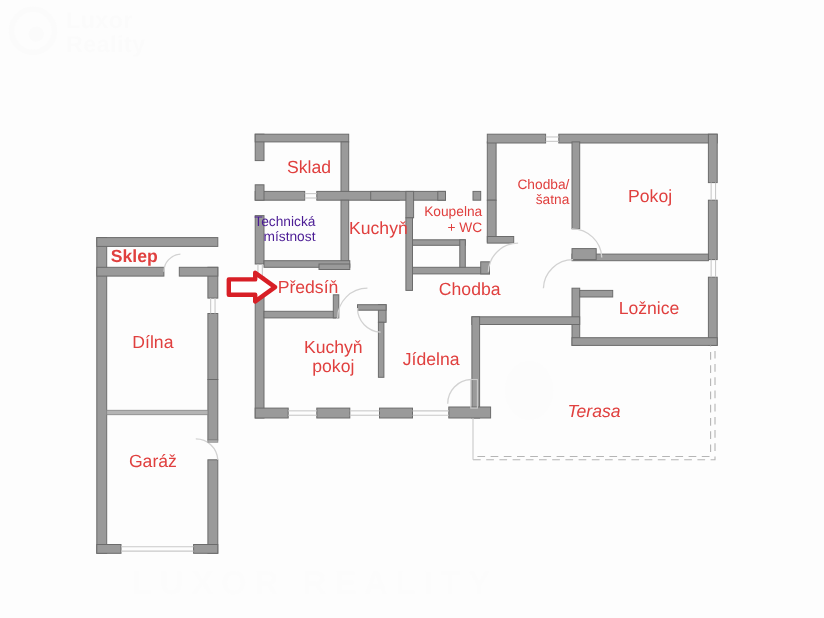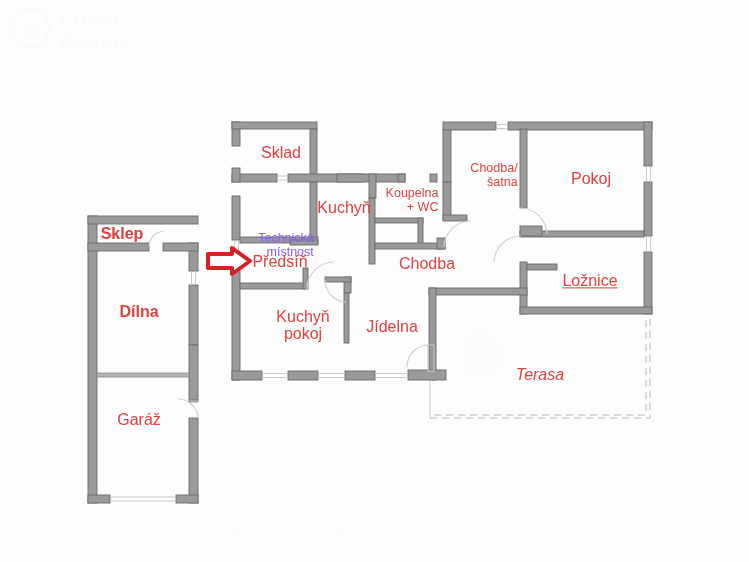--- a/index.html
+++ b/index.html
@@ -234,33 +234,33 @@
       <ellipse cx="481" cy="355" rx="22" ry="27" fill="#fcfcfc"></ellipse>
     </g>
 
     <g>
       <path d="M 208 254 L 232 254 L 232 248 L 250 261 L 232 274 L 232 268 L 208 268 Z" fill="#ffffff" stroke="#d81f26" stroke-width="4" stroke-linejoin="round"></path>
     </g>
   </svg>
 
   <div id="room-labels">
       <div class="room-label lbl-md" style="left: 122px; top: 234px; color: rgb(224, 64, 63); font-weight: bold;">Sklep</div>
-      <div class="room-label lbl-lg" style="left: 139px; top: 312px; color: rgb(224, 64, 63); font-weight: bold;">Dílna</div>
+      <div class="room-label lbl-lg" style="left: 139px; top: 312px; color: rgb(224, 64, 63);">Dílna</div>
       <div class="room-label lbl-lg" style="left: 139px; top: 420px; color: rgb(224, 64, 63);">Garáž</div>
       <div class="room-label lbl-lg" style="left: 281px; top: 153px; color: rgb(224, 64, 63);">Sklad</div>
-      <div class="room-label lbl-sm" style="left: 286px; top: 209px; color: #8b5cf6; margin-top: 36px;">Technická
+      <div class="room-label lbl-sm" style="left: 259px; top: 209px; color: #4c1d95;">Technická
 místnost</div>
       <div class="room-label lbl-lg" style="left: 344px; top: 208px; color: rgb(224, 64, 63);">Kuchyň</div>
       <div class="room-label lbl-sm" style="left: 412px; top: 200px; color: rgb(224, 64, 63);">Koupelna
 + WC</div>
       <div class="room-label lbl-md" style="left: 280px; top: 262px; color: rgb(224, 64, 63);">Předsíň</div>
       <div class="room-label lbl-lg" style="left: 427px; top: 264px; color: rgb(224, 64, 63); text-align: center;">Chodba</div>
       <div class="room-label lbl-sm" style="left: 494px; top: 175px; color: rgb(224, 64, 63);">Chodba/
 šatna</div>
       <div class="room-label lbl-lg" style="left: 591px; top: 179px; color: rgb(224, 64, 63);">Pokoj</div>
-      <div class="room-label lbl-lg" style="left: 590px; top: 281px; color: rgb(224, 64, 63); text-decoration: underline;">Ložnice</div>
+      <div class="room-label lbl-lg" style="left: 590px; top: 281px; color: rgb(224, 64, 63);">Ložnice</div>
       <div class="room-label lbl-lg" style="left: 303px; top: 325px; color: rgb(224, 64, 63);">Kuchyň
 pokoj</div>
       <div class="room-label lbl-md" style="left: 392px; top: 327px; color: rgb(224, 64, 63);">Jídelna</div>
       <div class="room-label lbl-lg" style="left: 540px; top: 375px; color: rgb(224, 64, 63); font-style: italic;">Terasa</div>
     </div>
 
 </div>
 
 </body></html>

